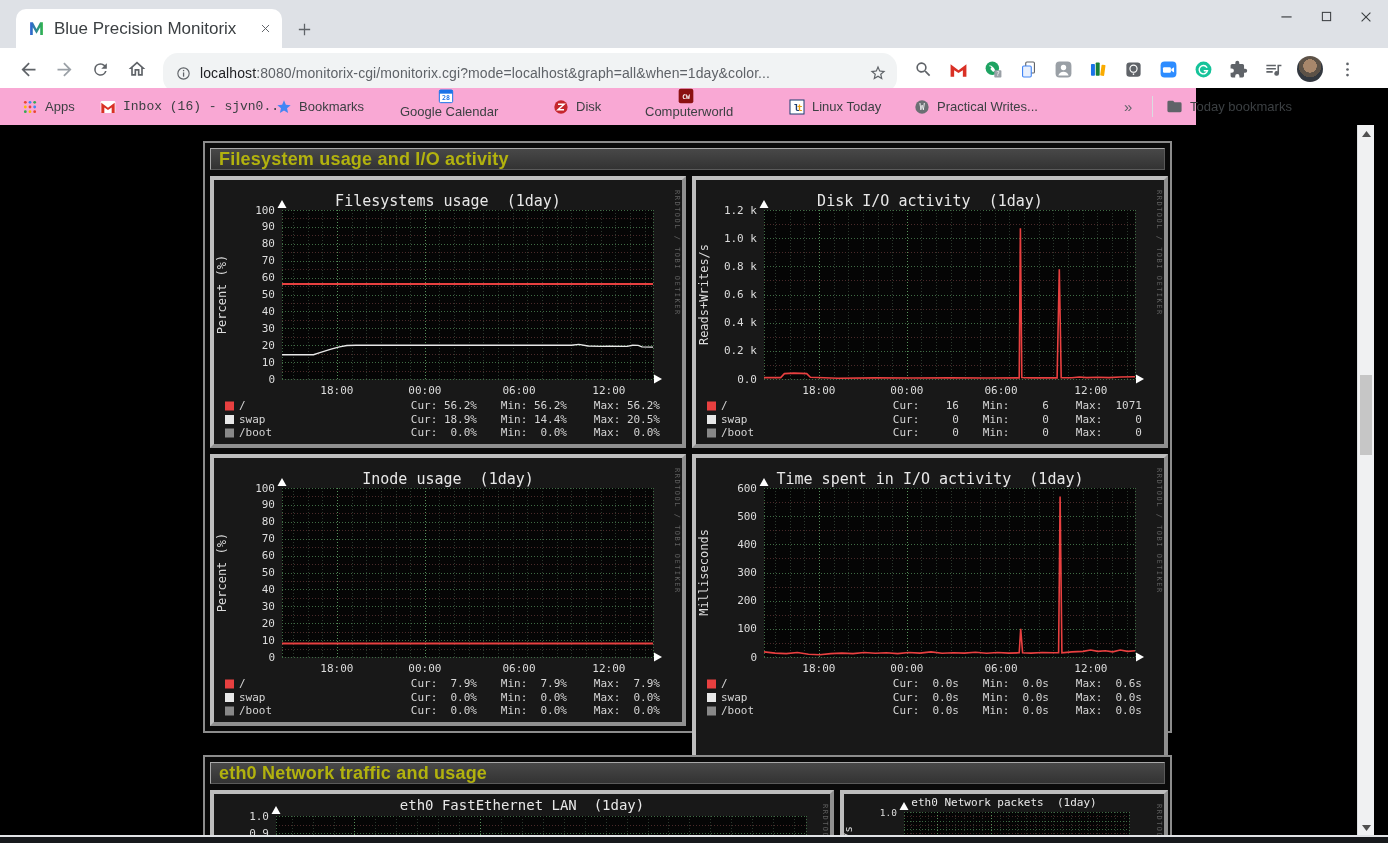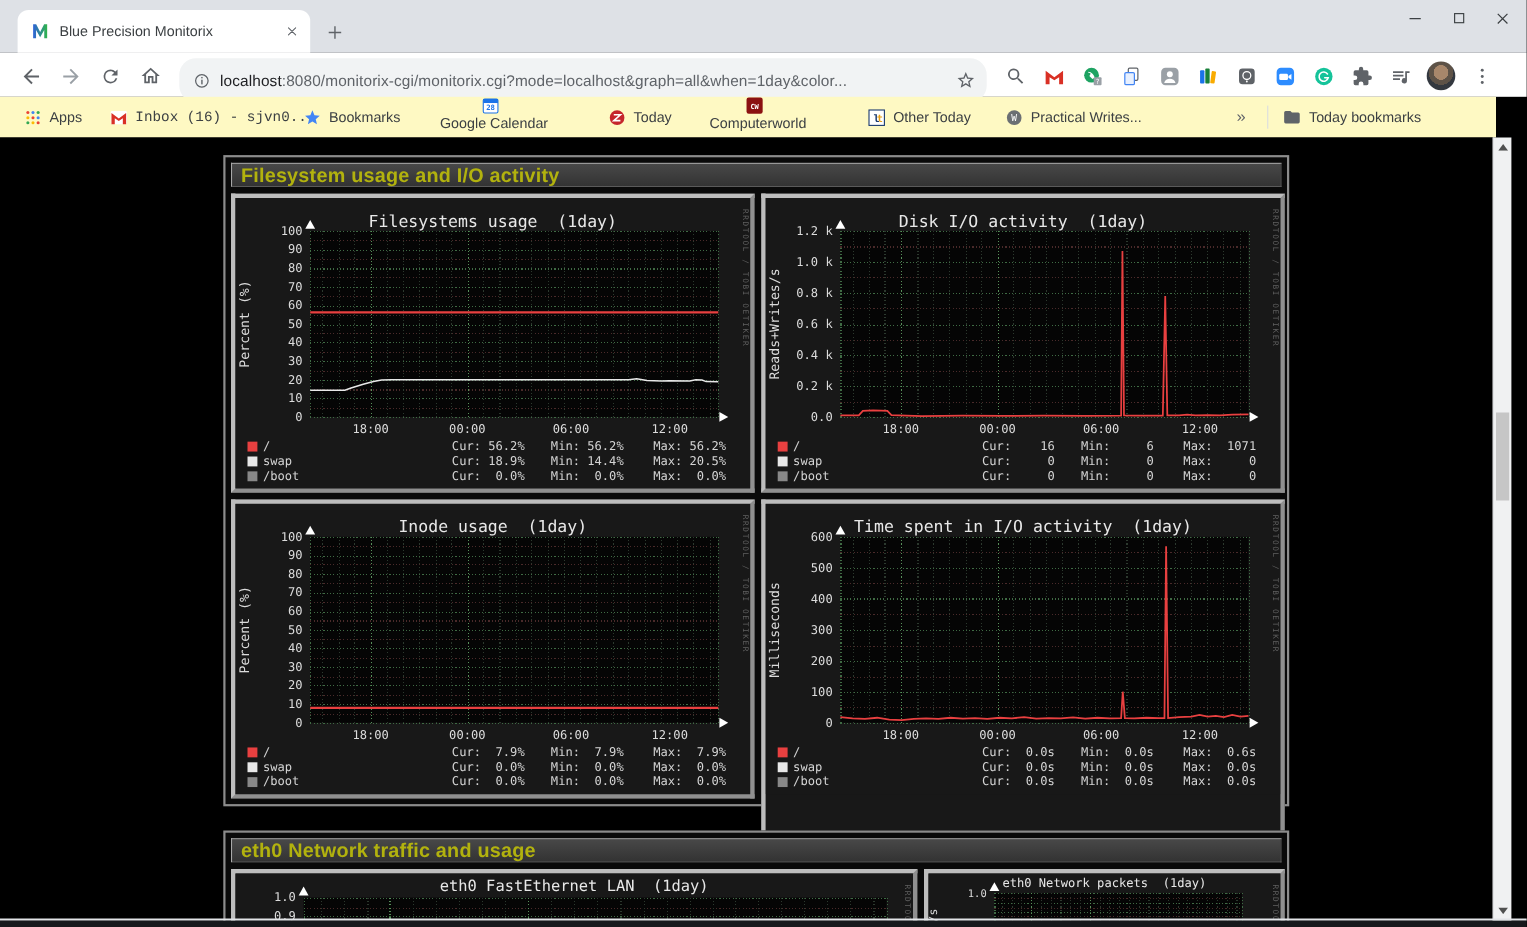--- a/index.html
+++ b/index.html
@@ -1,33 +1,33 @@
 <!DOCTYPE html>
 <html><head>
 <meta charset="utf-8">
 <style>
 *{margin:0;padding:0;box-sizing:border-box}
 body{width:1388px;height:843px;overflow:hidden;background:#000;font-family:"Liberation Sans",sans-serif;position:relative}
 .titlebar{position:absolute;left:0;top:0;width:1388px;height:48px;background:#dee1e6}
 .tab{position:absolute;left:16px;top:9px;width:266px;height:39px;background:#fff;border-radius:10px 10px 0 0;display:flex;align-items:center;padding:0 8px 0 12px}
-.tab-title{font-size:13px;color:#3c4043;margin-left:9px;flex:1;white-space:nowrap;overflow:hidden}
+.tab-title{font-size:17px;color:#3c4043;margin-left:9px;flex:1;white-space:nowrap;overflow:hidden}
 .tab-close{width:18px;height:18px;display:flex;align-items:center;justify-content:center;border-radius:50%}
 .newtab{position:absolute;left:294px;top:19px;width:20px;height:20px;display:flex;align-items:center;justify-content:center}
 .winctl{position:absolute;right:14px;top:8px;display:flex;gap:24px;align-items:center}
 .winctl span{display:flex}
 .toolbar{position:absolute;left:0;top:48px;width:1388px;height:40px;background:#fff}
 .navbtn{position:absolute;top:58px;width:22px;height:22px;display:flex;align-items:center;justify-content:center}
 .omnibox{position:absolute;left:163px;top:53px;width:734px;height:40px;border-radius:15px;background:#f1f3f4;display:flex;align-items:center;padding:0 10px 0 12px;font-size:14px}
 .url{white-space:nowrap;overflow:hidden;margin-left:8px;flex:1;letter-spacing:.1px}
 .url .host{color:#202124}
 .url .rest{color:#5f6368}
 .actions{position:absolute;left:912px;top:56px;height:26px;display:flex;align-items:center;gap:13px}
 .act{width:22px;height:22px;display:flex;align-items:center;justify-content:center}
 .avatar{width:26px;height:26px;border-radius:50%;background:radial-gradient(circle at 50% 38%,#a8876b 0 32%,#5d5247 33% 54%,#33383f 55% 100%)}
-.bookmarks{position:absolute;left:0;top:88px;width:1360px;height:37px;background:#fef9c3}
+.bookmarks{position:absolute;left:0;top:88px;width:1196px;height:37px;background:#f9a8d4}
 .bm{position:absolute;top:0;height:37px;display:flex;align-items:center}
 .bm-label{font-size:13px;color:#3c4043;margin-left:7px;white-space:nowrap}
 .bm-ic{display:flex}
 .overflow-chev{position:absolute;left:1124px;top:88px;height:37px;display:flex;align-items:center;color:#5f6368;font-size:15px}
 .bm-divider{position:absolute;left:1152px;top:96px;height:21px;width:1px;background:#dadce0}
 .otherbm{position:absolute;left:1166px;top:88px;height:37px;display:flex;align-items:center}
 .content{position:absolute;left:0;top:125px;width:1357px;height:718px;background:#000;overflow:hidden}
 .section{position:absolute;background:#0a0a0a;border:2px solid #8c8c8c}
 .sec-header{position:absolute;left:5px;top:5px;right:5px;height:22px;border:1px solid #a8a8a8;border-bottom-color:#5a5a5a;border-right-color:#5a5a5a;background:linear-gradient(#484848,#333);display:flex;align-items:center;padding-left:8px}
 .sec-title{font-size:18px;font-weight:bold;color:#b2b20e;letter-spacing:.2px}
@@ -248,40 +248,40 @@
       </span>
       <span class="bm-label">Google Calendar</span>
     </div>
     <div class="bm" style="left: 553px;">
       <span class="bm-ic">
         <svg width="16" height="16" viewBox="0 0 24 24">
           <circle cx="12" cy="12" r="10" fill="#c5262c"></circle>
           <path d="M7.5 8h9l-9 8h9" stroke="#fff" stroke-width="2.2" fill="none"></path>
         </svg>
       </span>
-      <span class="bm-label">Today</span>
+      <span class="bm-label">Disk</span>
     </div>
     <div class="bm" style="left: 638px; flex-direction: column;">
       <span class="bm-ic">
         <svg width="16" height="16" viewBox="0 0 24 24">
           <rect x="1" y="1" width="22" height="22" rx="3" fill="#8b1111"></rect>
           <text x="12" y="16" font-size="9.5" font-weight="bold" fill="#fff" text-anchor="middle" font-family="Liberation Sans">CW</text>
         </svg>
       </span>
       <span class="bm-label">Computerworld</span>
     </div>
     <div class="bm" style="left: 789px;">
       <span class="bm-ic">
         <svg width="16" height="16" viewBox="0 0 24 24">
           <rect x="1.5" y="1.5" width="21" height="21" fill="#fff" stroke="#1b3b6f" stroke-width="1.5"></rect>
           <text x="7.5" y="17.5" font-size="14" font-weight="bold" fill="#1b3b6f" font-family="Liberation Serif">l</text>
           <text x="12" y="17.5" font-size="14" font-weight="bold" fill="#e8a013" font-family="Liberation Serif">t</text>
         </svg>
       </span>
-      <span class="bm-label">Other Today</span>
+      <span class="bm-label">Linux Today</span>
     </div>
     <div class="bm" style="left: 914px;">
       <span class="bm-ic">
         <svg width="16" height="16" viewBox="0 0 24 24">
           <circle cx="12" cy="12" r="10" fill="#6b6f73"></circle>
           <text x="12" y="16.5" font-size="13" fill="#fff" text-anchor="middle" font-family="Liberation Serif">W</text>
         </svg>
       </span>
       <span class="bm-label">Practical Writes...</span>
     </div>

